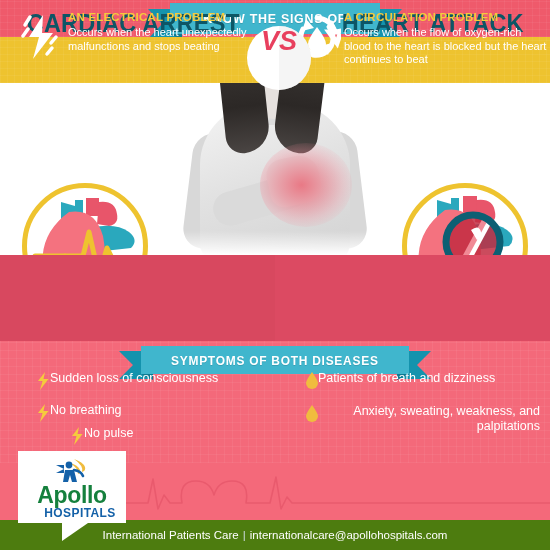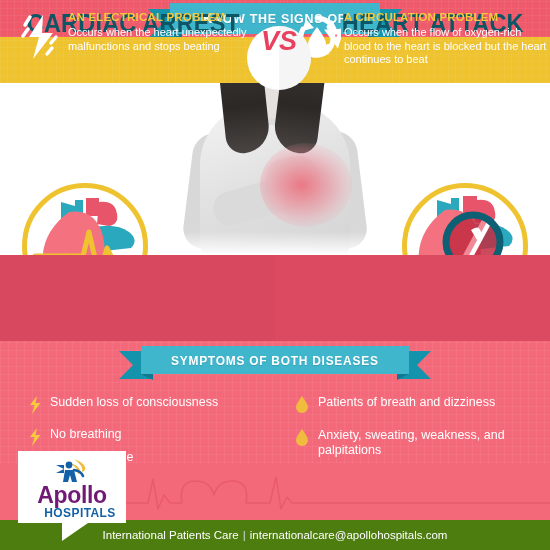--- a/index.html
+++ b/index.html
@@ -319,21 +319,22 @@
   }
   .ribbon-sym .ribbon-tail { top: 5px; height: 28px; width: 32px; }
   .ribbon-sym .ribbon-fold { top: 28px; }
   .ribbon-sym .ribbon-body {
     left: 22px; top: 0; width: 268px; height: 28px;
   }
   .ribbon-sym .ribbon-body span { font-size: 13px; }
 
   .sym-col {
     position: absolute;
-    top: 54px;
+    top: 30px;
+    text-align: right;
   }
   .sym-col.left  { left: 28px; width: 250px; }
   .sym-col.right { left: 296px; width: 244px; }
 
   .sym-item {
     display: flex;
     align-items: flex-start;
     margin-bottom: 9px;
   }
   .sym-item .bullet {
@@ -389,21 +390,21 @@
     position: absolute;
     left: 0; top: 0; right: 0; bottom: 0;
     display: flex;
     flex-direction: column;
     align-items: center;
     justify-content: center;
     padding-top: 4px;
     box-sizing: border-box;
   }
   .logo-word {
-    color: #701a75;
+    color: #15803d;
     font-size: 23px;
     font-weight: bold;
     line-height: 23px;
     letter-spacing: -0.3px;
     font-family: "Liberation Sans", sans-serif;
   }
   .logo-sub {
     color: #1461a8;
     font-size: 12px;
     font-weight: bold;

